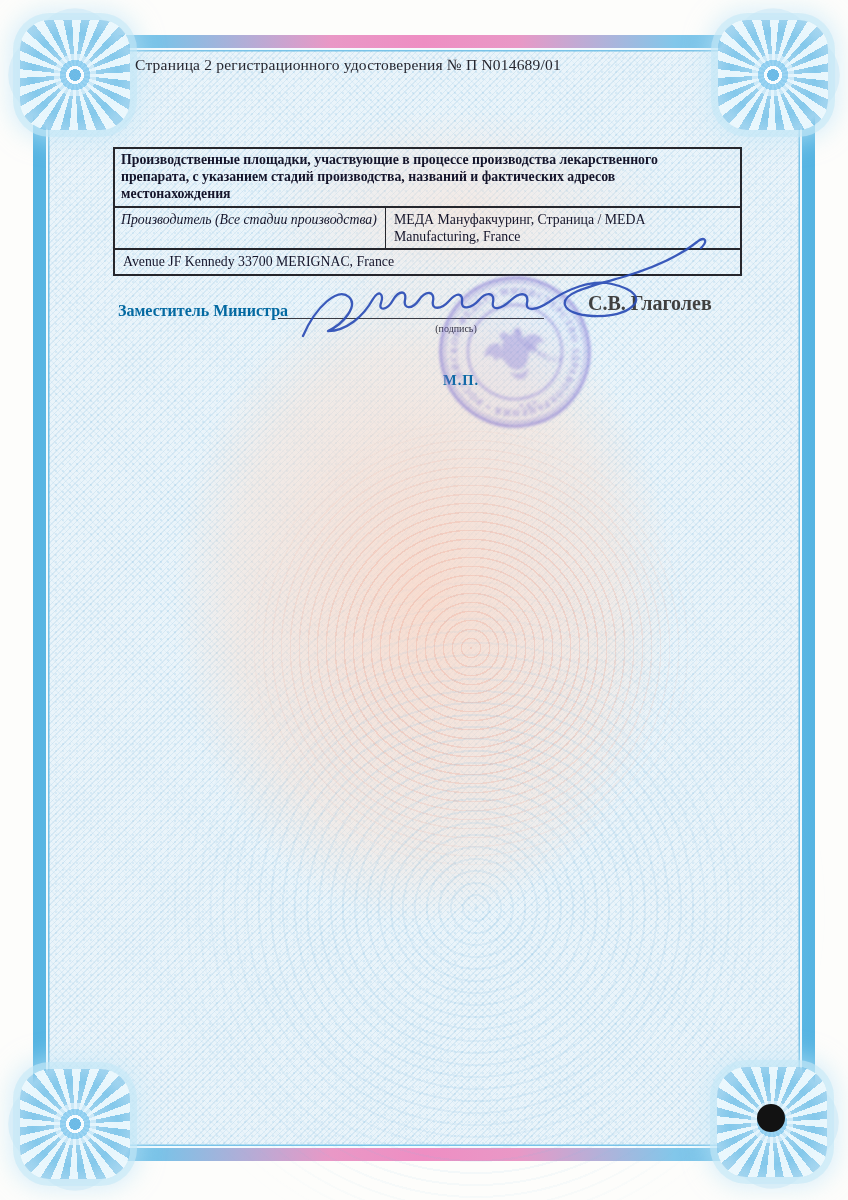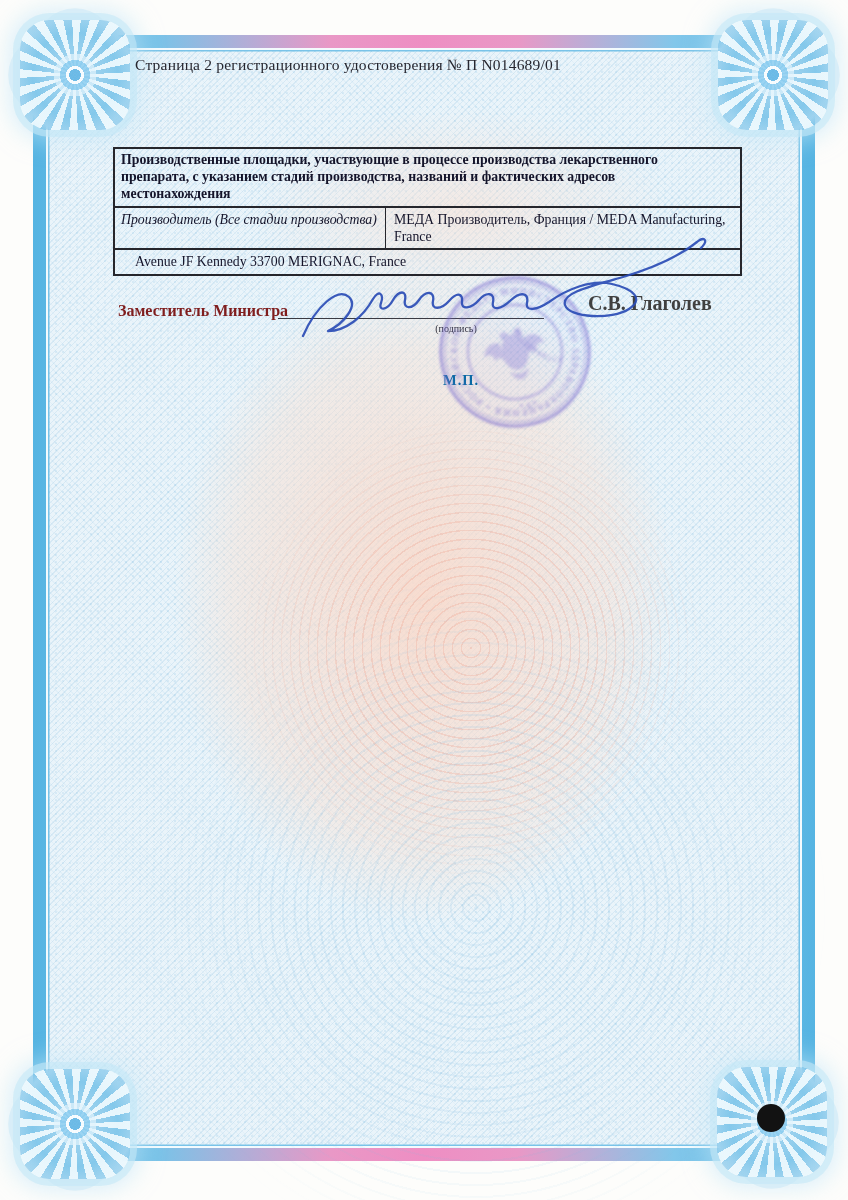--- a/index.html
+++ b/index.html
@@ -84,26 +84,26 @@
   .t-header{
     font-weight:bold;padding:2px 18px 4px 6px;
     border-bottom:2px solid #26262c;
   }
   .t-row2{display:flex;border-bottom:2px solid #26262c;justify-content:flex-end;}
   .t-producer{
     width:258px;flex:0 0 258px;font-style:italic;padding:3px 6px;
     border-right:1.5px solid #26262c;
   }
   .t-value{flex:1;padding:3px 8px;}
-  .t-address{padding:3px 8px 4px 20px;border-radius:6px;}
+  .t-address{padding:3px 8px 4px 8px;border-radius:6px;}
 
   
   .sig-title{
     position:absolute;left:118px;top:302px;
-    font-weight:bold;font-size:16px;color:#7f1d1d;
+    font-weight:bold;font-size:16px;color:#0369a1;
   }
   .sig-line{
     position:absolute;left:278px;top:318px;width:266px;height:0;
     border-top:1.6px solid #3a3a42;
   }
   .sig-caption{
     position:absolute;left:396px;top:323px;width:120px;text-align:center;
     font-size:10px;color:#2c2c38;
   }
   .sig-name{
@@ -135,21 +135,21 @@
   <div class="rosette bl"></div>
   <div class="rosette br"></div>
   <div class="punch-hole"></div>
 
   <div class="header-line">Страница 2 регистрационного удостоверения № П N014689/01</div>
 
   <div class="info-table">
     <div class="t-header">Производственные площадки, участвующие в процессе производства лекарственного препарата, с указанием стадий производства, названий и фактических адресов местонахождения</div>
     <div class="t-row2">
       <div class="t-producer">Производитель (Все стадии производства)</div>
-      <div class="t-value">МЕДА Производитель, Франция / MEDA Manufacturing, France</div>
+      <div class="t-value">МЕДА Мануфакчуринг, Страница / MEDA Manufacturing, France</div>
     </div>
     <div class="t-address">Avenue JF Kennedy 33700 MERIGNAC, France</div>
   </div>
 
   <div class="sig-title">Заместитель Министра</div>
   <div class="sig-line"></div>
   <div class="sig-caption">(подпись)</div>
   <div class="sig-name">С.В. Глаголев</div>
   <div class="seal-mark">М.П.</div>
 

